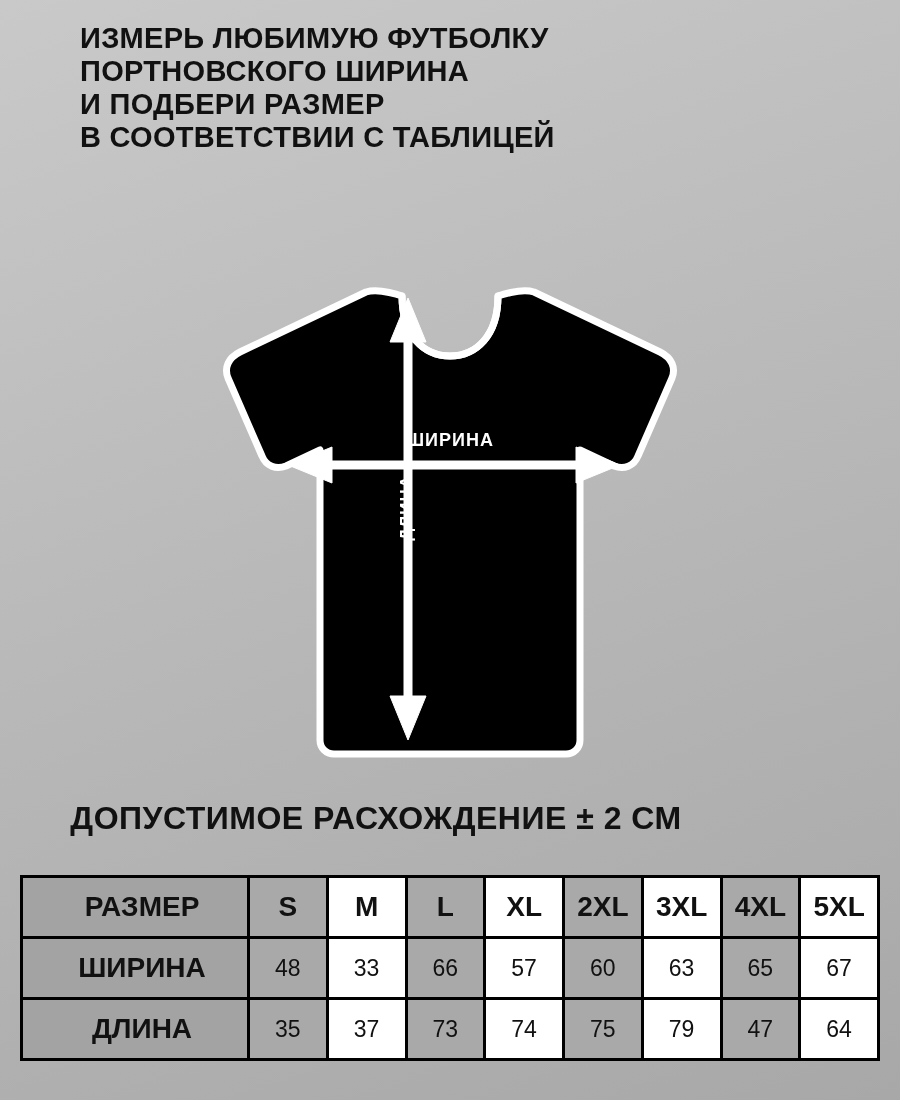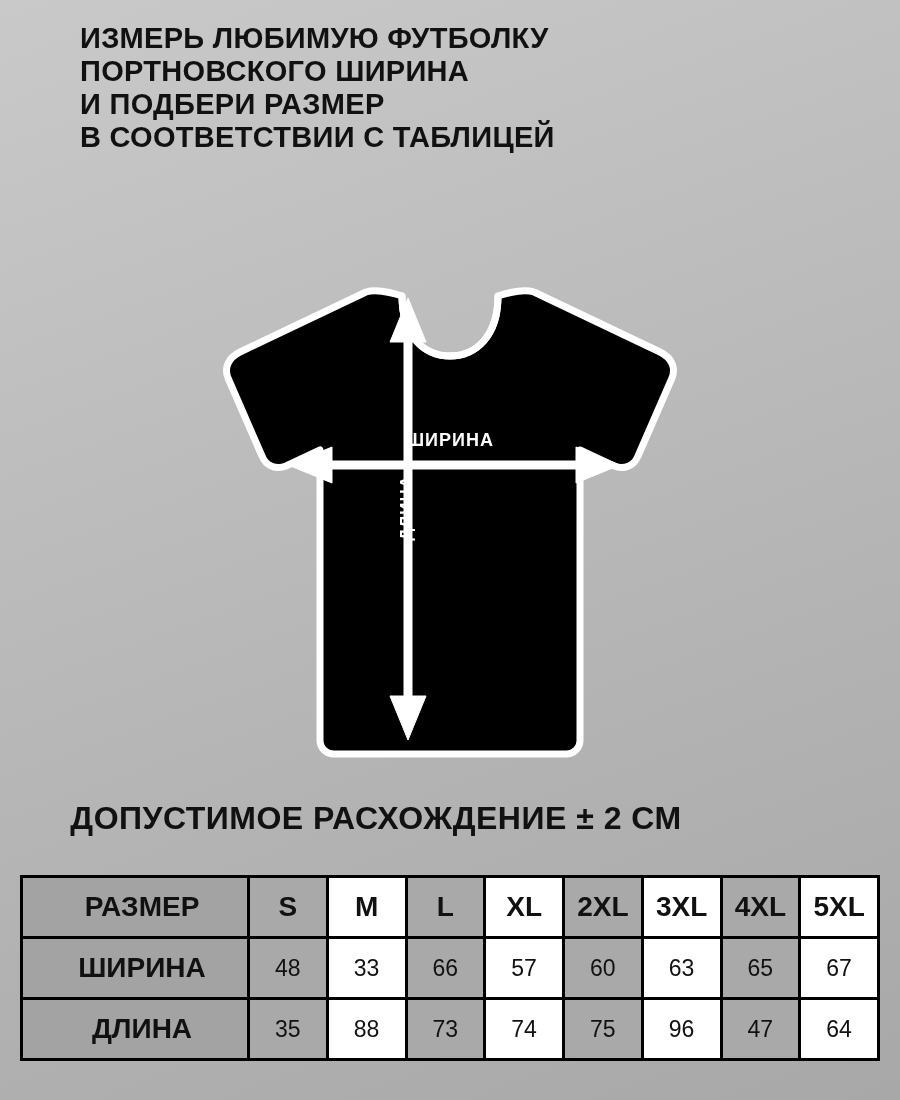--- a/index.html
+++ b/index.html
@@ -200,25 +200,25 @@
           <td class="shaded">66</td>
           <td>57</td>
           <td class="shaded">60</td>
           <td>63</td>
           <td class="shaded">65</td>
           <td>67</td>
         </tr>
         <tr>
           <td class="rowhead">ДЛИНА</td>
           <td class="shaded">35</td>
-          <td>88</td>
+          <td>37</td>
           <td class="shaded">73</td>
           <td>74</td>
           <td class="shaded">75</td>
-          <td>96</td>
+          <td>79</td>
           <td class="shaded">47</td>
           <td>64</td>
         </tr>
       </tbody>
     </table>
   </div>
 
 </div>
 
 </body></html>

